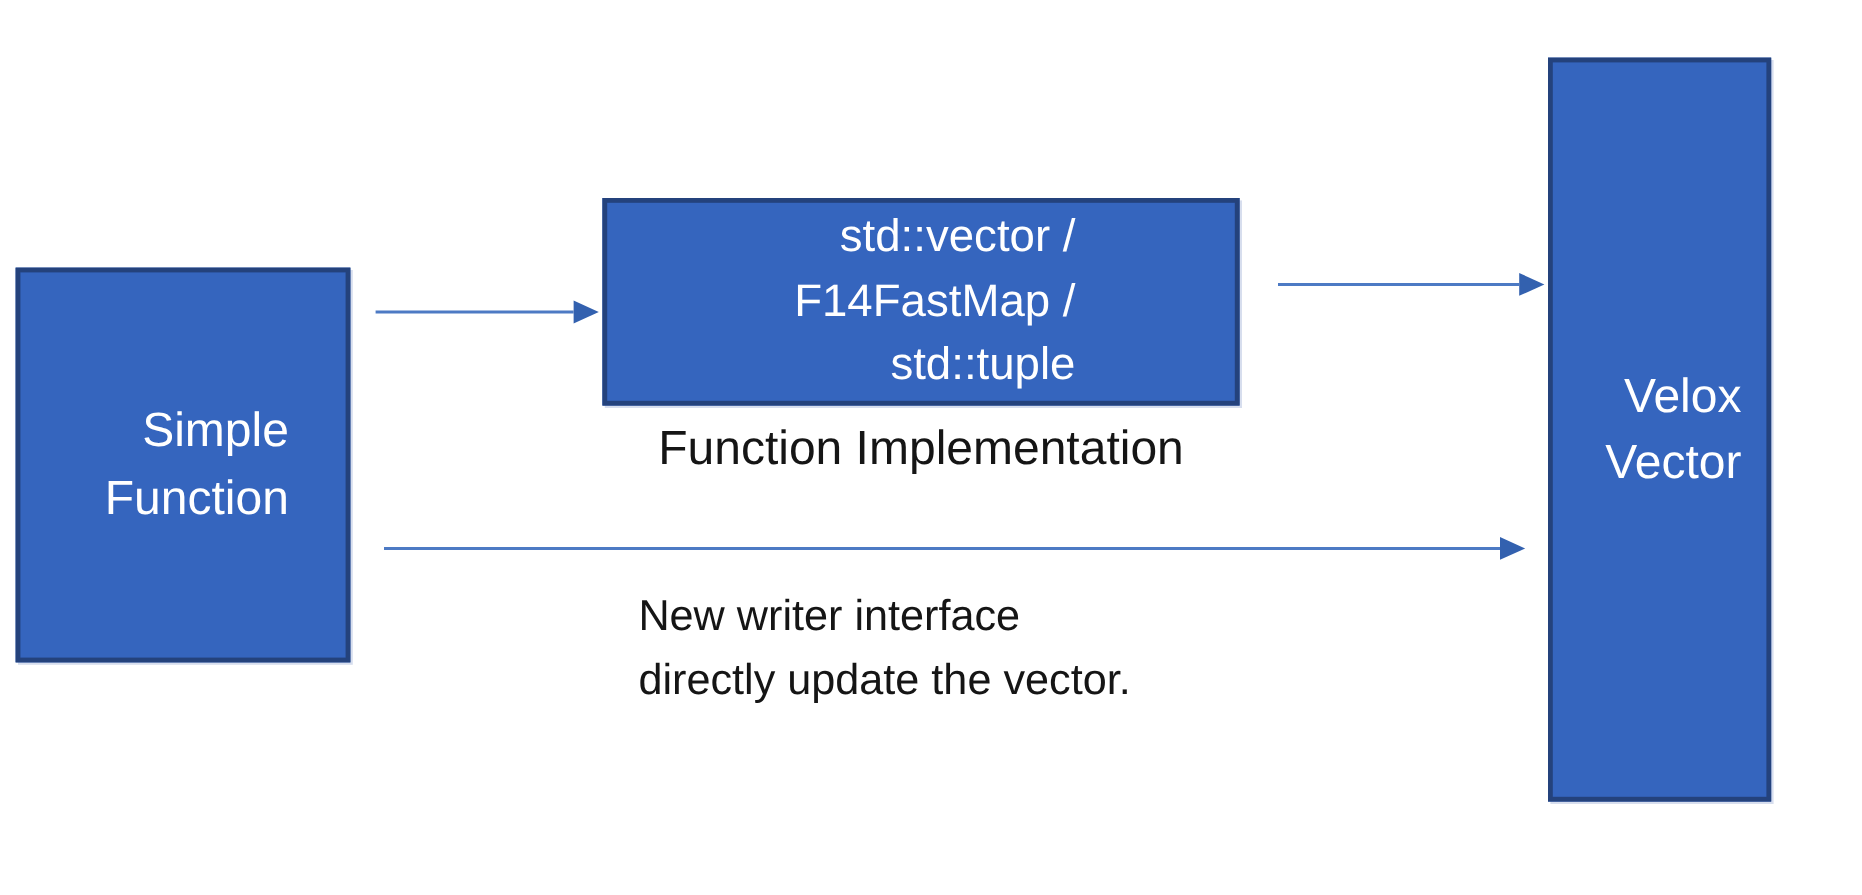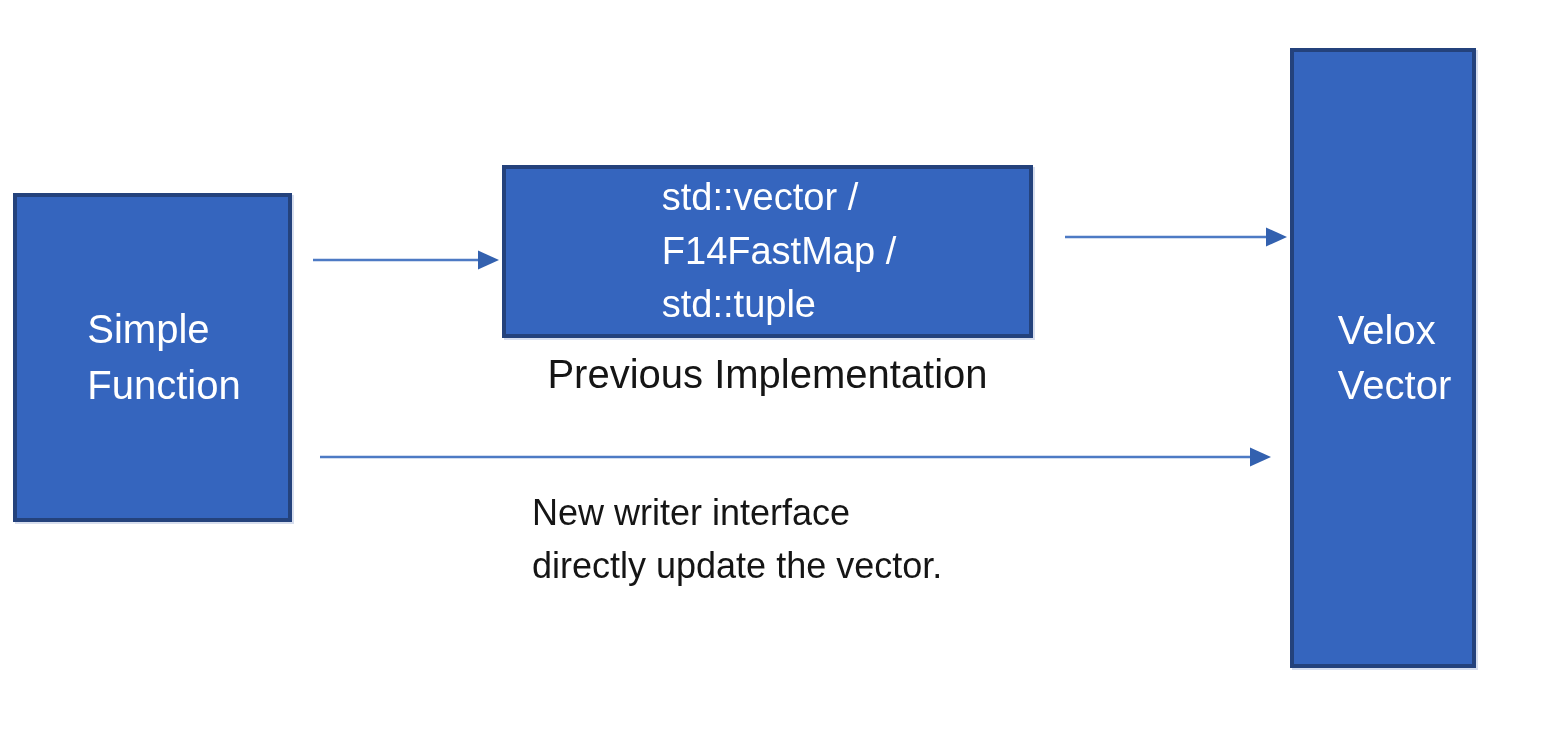--- a/index.html
+++ b/index.html
@@ -24,29 +24,29 @@
     overflow: hidden;
   }
   .node {
     position: absolute;
     background: var(--shape-fill);
     border: 4px solid var(--shape-border);
     box-shadow: 2px 2px 0 0 rgba(176, 190, 222, 0.5);
     display: flex;
     align-items: center;
     justify-content: center;
-    text-align: left;
+    text-align: right;
     padding-left: 23px;
   }
   .node .label {
     color: var(--label-text);
     white-space: pre-line;
     line-height: 1.38;
   }
-  .node-simple   { left: 13px;   top: 193px; width: 279px; height: 329px; }
+  .node-simple   { left: 13px;   top: 223px; width: 279px; height: 329px; }
   .node-previous { left: 502px;  top: 165px; width: 531px; height: 173px; }
   .node-velox    { left: 1290px; top: 48px;  width: 186px; height: 620px; }
   .node-simple .label   { font-size: 40px; }
   .node-previous .label { font-size: 38px; line-height: 1.42; }
   .node-velox .label    { font-size: 40px; }
   .caption {
     position: absolute;
     color: var(--caption-text);
     white-space: pre-line;
   }
@@ -104,18 +104,18 @@
     <span class="label">std::vector /
 F14FastMap /
 std::tuple</span>
   </div>
 
   <div class="node node-velox">
     <span class="label">Velox
 Vector</span>
   </div>
 
-  <div class="caption caption-previous">Previous Implementation</div>
+  <div class="caption caption-previous">Function Implementation</div>
 
   <div class="caption caption-new-writer">New writer interface
 directly update the vector.</div>
 
 </div>
 
 </body></html>

